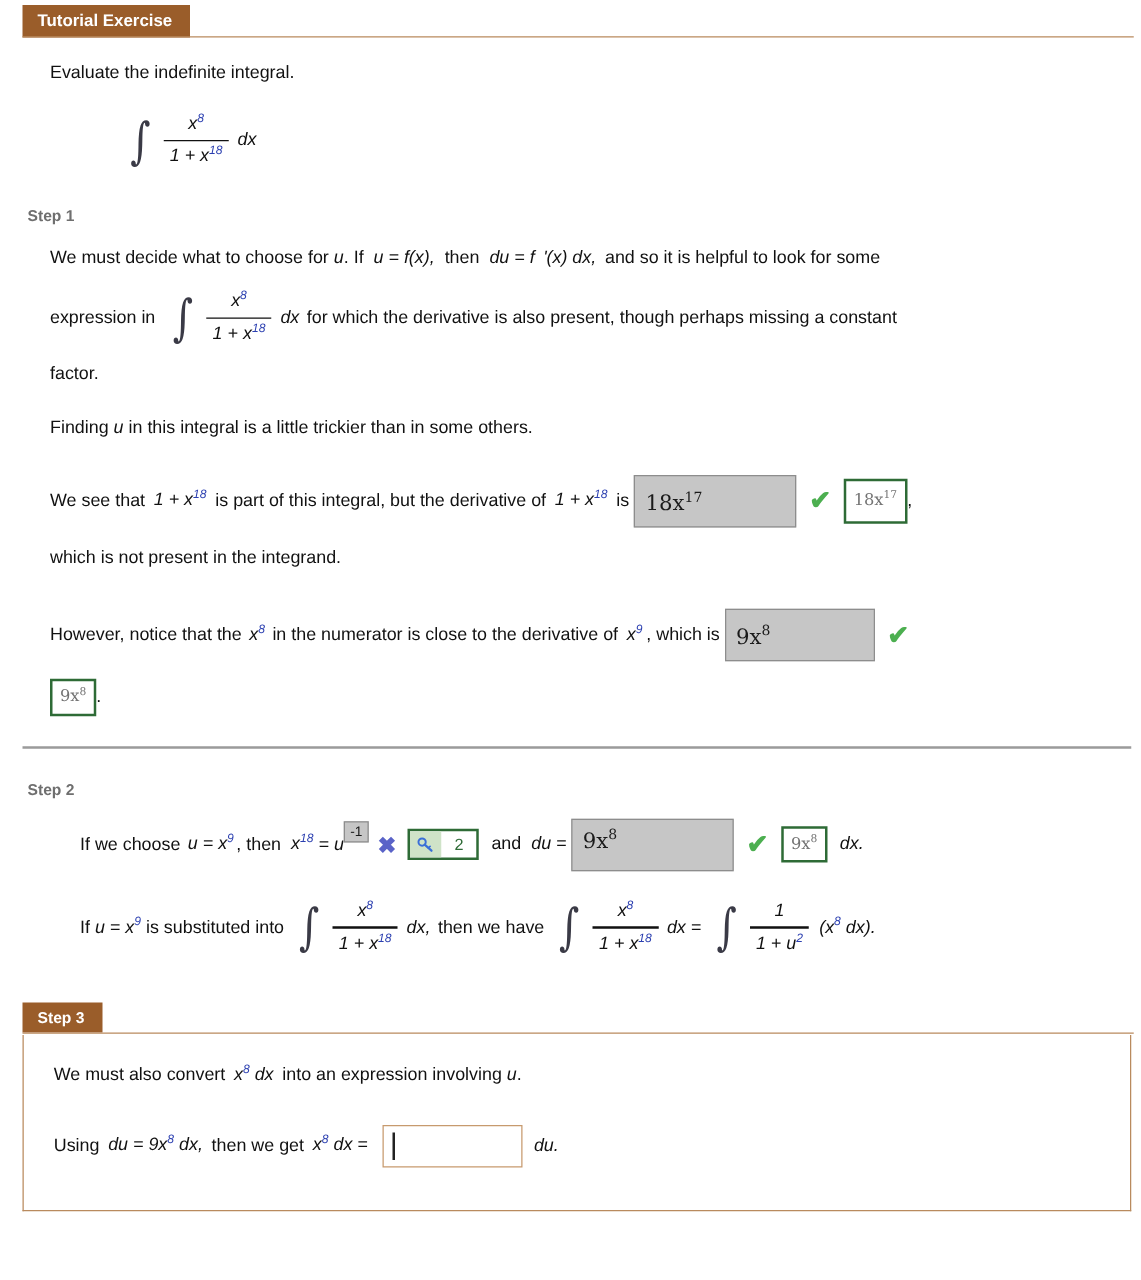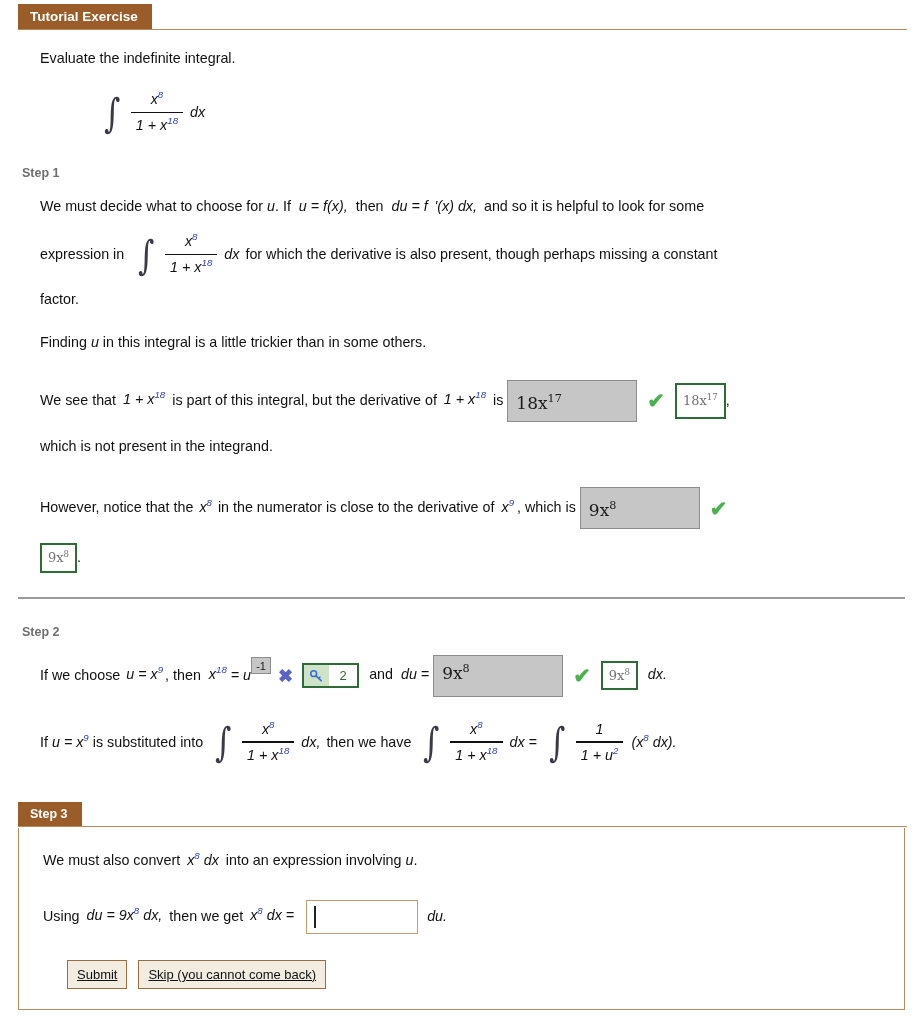--- a/index.html
+++ b/index.html
@@ -288,21 +288,21 @@
       </div>
 
     </div>
   </div>
 
   <div class="divider" style="margin-top:24px;"></div>
 
   <div style="margin-top:26px;">
     <div class="steplabel">Step 2</div>
 
-    <div class="bodytext" style="padding:0 40px;">
+    <div class="bodytext" style="padding:0 64px;">
 
       <div class="para" style="margin-top:14px; padding-left:0;">
         <span>If we choose</span>
         <span class="it" style="margin:0 2px;"><span>u = x</span><sup class="sm blue">9</sup></span><span>, then</span>
         <span class="it" style="margin-left:4px;"><span>x</span><sup class="sm blue">18</sup></span>
         <span class="it">= u</span><span class="ansbox tiny">-1</span>
         <span class="xmark">✖</span>
         <span class="hintbox">
           <span class="keyicon">
             <svg width="15" height="15" viewBox="0 0 16 16" aria-hidden="true">
@@ -374,22 +374,18 @@
           <span>Using</span>
           <span class="it" style="margin:0 3px;"><span>du = 9x</span><sup class="sm blue">8</sup> <span>dx,</span></span>
           <span>then we get</span>
           <span class="it" style="margin:0 3px;"><span>x</span><sup class="sm blue">8</sup> <span>dx =</span></span>
           <span class="txtinput">
             <span class="caret"></span>
           </span>
           <span class="it">du.</span>
         </div>
 
-        <div class="btnrow">
-          <span class="btn">Submit</span>
-          <span class="btn">Skip (you cannot come back)</span>
-        </div>
 
       </div>
     </div>
   </div>
 
 </div>
 
 </body></html>

